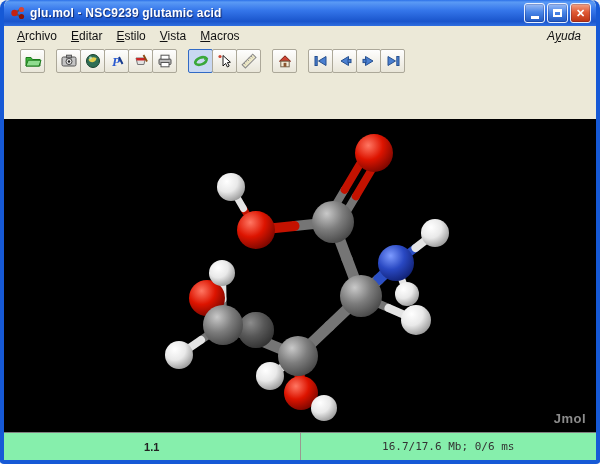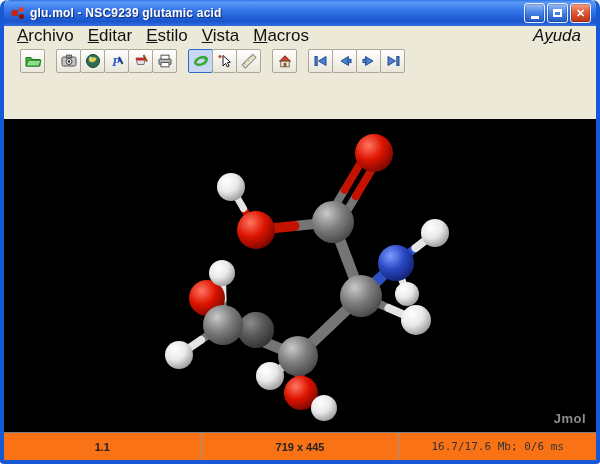--- a/index.html
+++ b/index.html
@@ -29,21 +29,21 @@
         display:flex; align-items:center; justify-content:center; color:#fff;
         font:bold 11px "Liberation Sans",sans-serif; cursor:default;
         box-shadow:inset 0 0 0 1px rgba(0,0,60,.18); }
   .ctl.blue{ background:linear-gradient(180deg,#9dbdf5 0%,#4a86e8 45%,#2057c0 100%); }
   .ctl.close{ background:linear-gradient(180deg,#f2a488 0%,#e05a36 45%,#bb3212 100%); }
   .glyph-min{ width:8px; height:3px; background:#fff; margin-top:9px; }
   .glyph-max{ width:9px; height:8px; border:2px solid #fff; border-top-width:3px; }
 
   
   .menubar{ height:20px; flex:0 0 20px; background:#ece9d8; display:flex; align-items:center;
-            padding:0 8px 0 6px; font-size:17px; color:#111; }
+            padding:0 8px 0 6px; font-size:12px; color:#111; }
   .menu-item{ padding:1px 7px; cursor:default; }
   .menu-right{ margin-left:auto;font-style:italic; }
 
   
   .toolbar{ height:29px; flex:0 0 29px; background:#ece9d8; display:flex; align-items:center;
             padding-left:16px; }
   .tb-group{ display:flex; margin-right:11px; }
   .tb-btn{ width:25px; height:24px; margin-right:0px;
            background:linear-gradient(180deg,#fefefe,#e9e6d9);
            border:1px solid #aca899; border-radius:2px;
@@ -52,21 +52,21 @@
   .tb-btn.active{ background:#c9d8f2; border-color:#316ac5; }
   .tb-btn svg{ display:block; }
 
   
   .viewport{ flex:1 1 auto; background:#000; position:relative; overflow:hidden;margin-top:44px; }
   .viewport svg{ width:100%; height:100%; display:block; }
   .watermark{ position:absolute; right:10px; bottom:6px; color:#8c8c8c;
               font-weight:bold; font-size:13px; letter-spacing:.5px; }
 
   
-  .statusbar{ height:28px; flex:0 0 28px; background:#f97316; border-top:1px solid #808080;
+  .statusbar{ height:28px; flex:0 0 28px; background:#86efac; border-top:1px solid #808080;
               display:flex; align-items:stretch; font-size:11px; color:#222; }
   .status-cell{ flex:1 1 0; display:flex; align-items:center; justify-content:center;
                 border-right:1px solid #9a9890; font-weight:bold; }
   .status-cell:last-child{ border-right:none; font-weight:normal;
                 font-family:"DejaVu Sans Mono",monospace; font-size:11px; color:#333; }
 </style>
 </head>
 <body>
 
 <div class="window">
@@ -283,17 +283,16 @@
         <circle cx="396" cy="241" r="18" fill="url(#grad-N)"></circle>
         <circle cx="435" cy="211" r="14" fill="url(#grad-H)"></circle>
         <circle cx="407" cy="272" r="12" fill="url(#grad-H)"></circle>
         <circle cx="416" cy="298" r="15" fill="url(#grad-H)"></circle>
       </svg>
     <span class="watermark">Jmol</span>
   </div>
 
   <div class="statusbar">
     <div class="status-cell">1.1</div>
-    <div class="status-cell">719 x 445</div>
     <div class="status-cell">16.7/17.6 Mb;  0/6 ms</div>
   </div>
 
 </div>
 
 </body></html>

